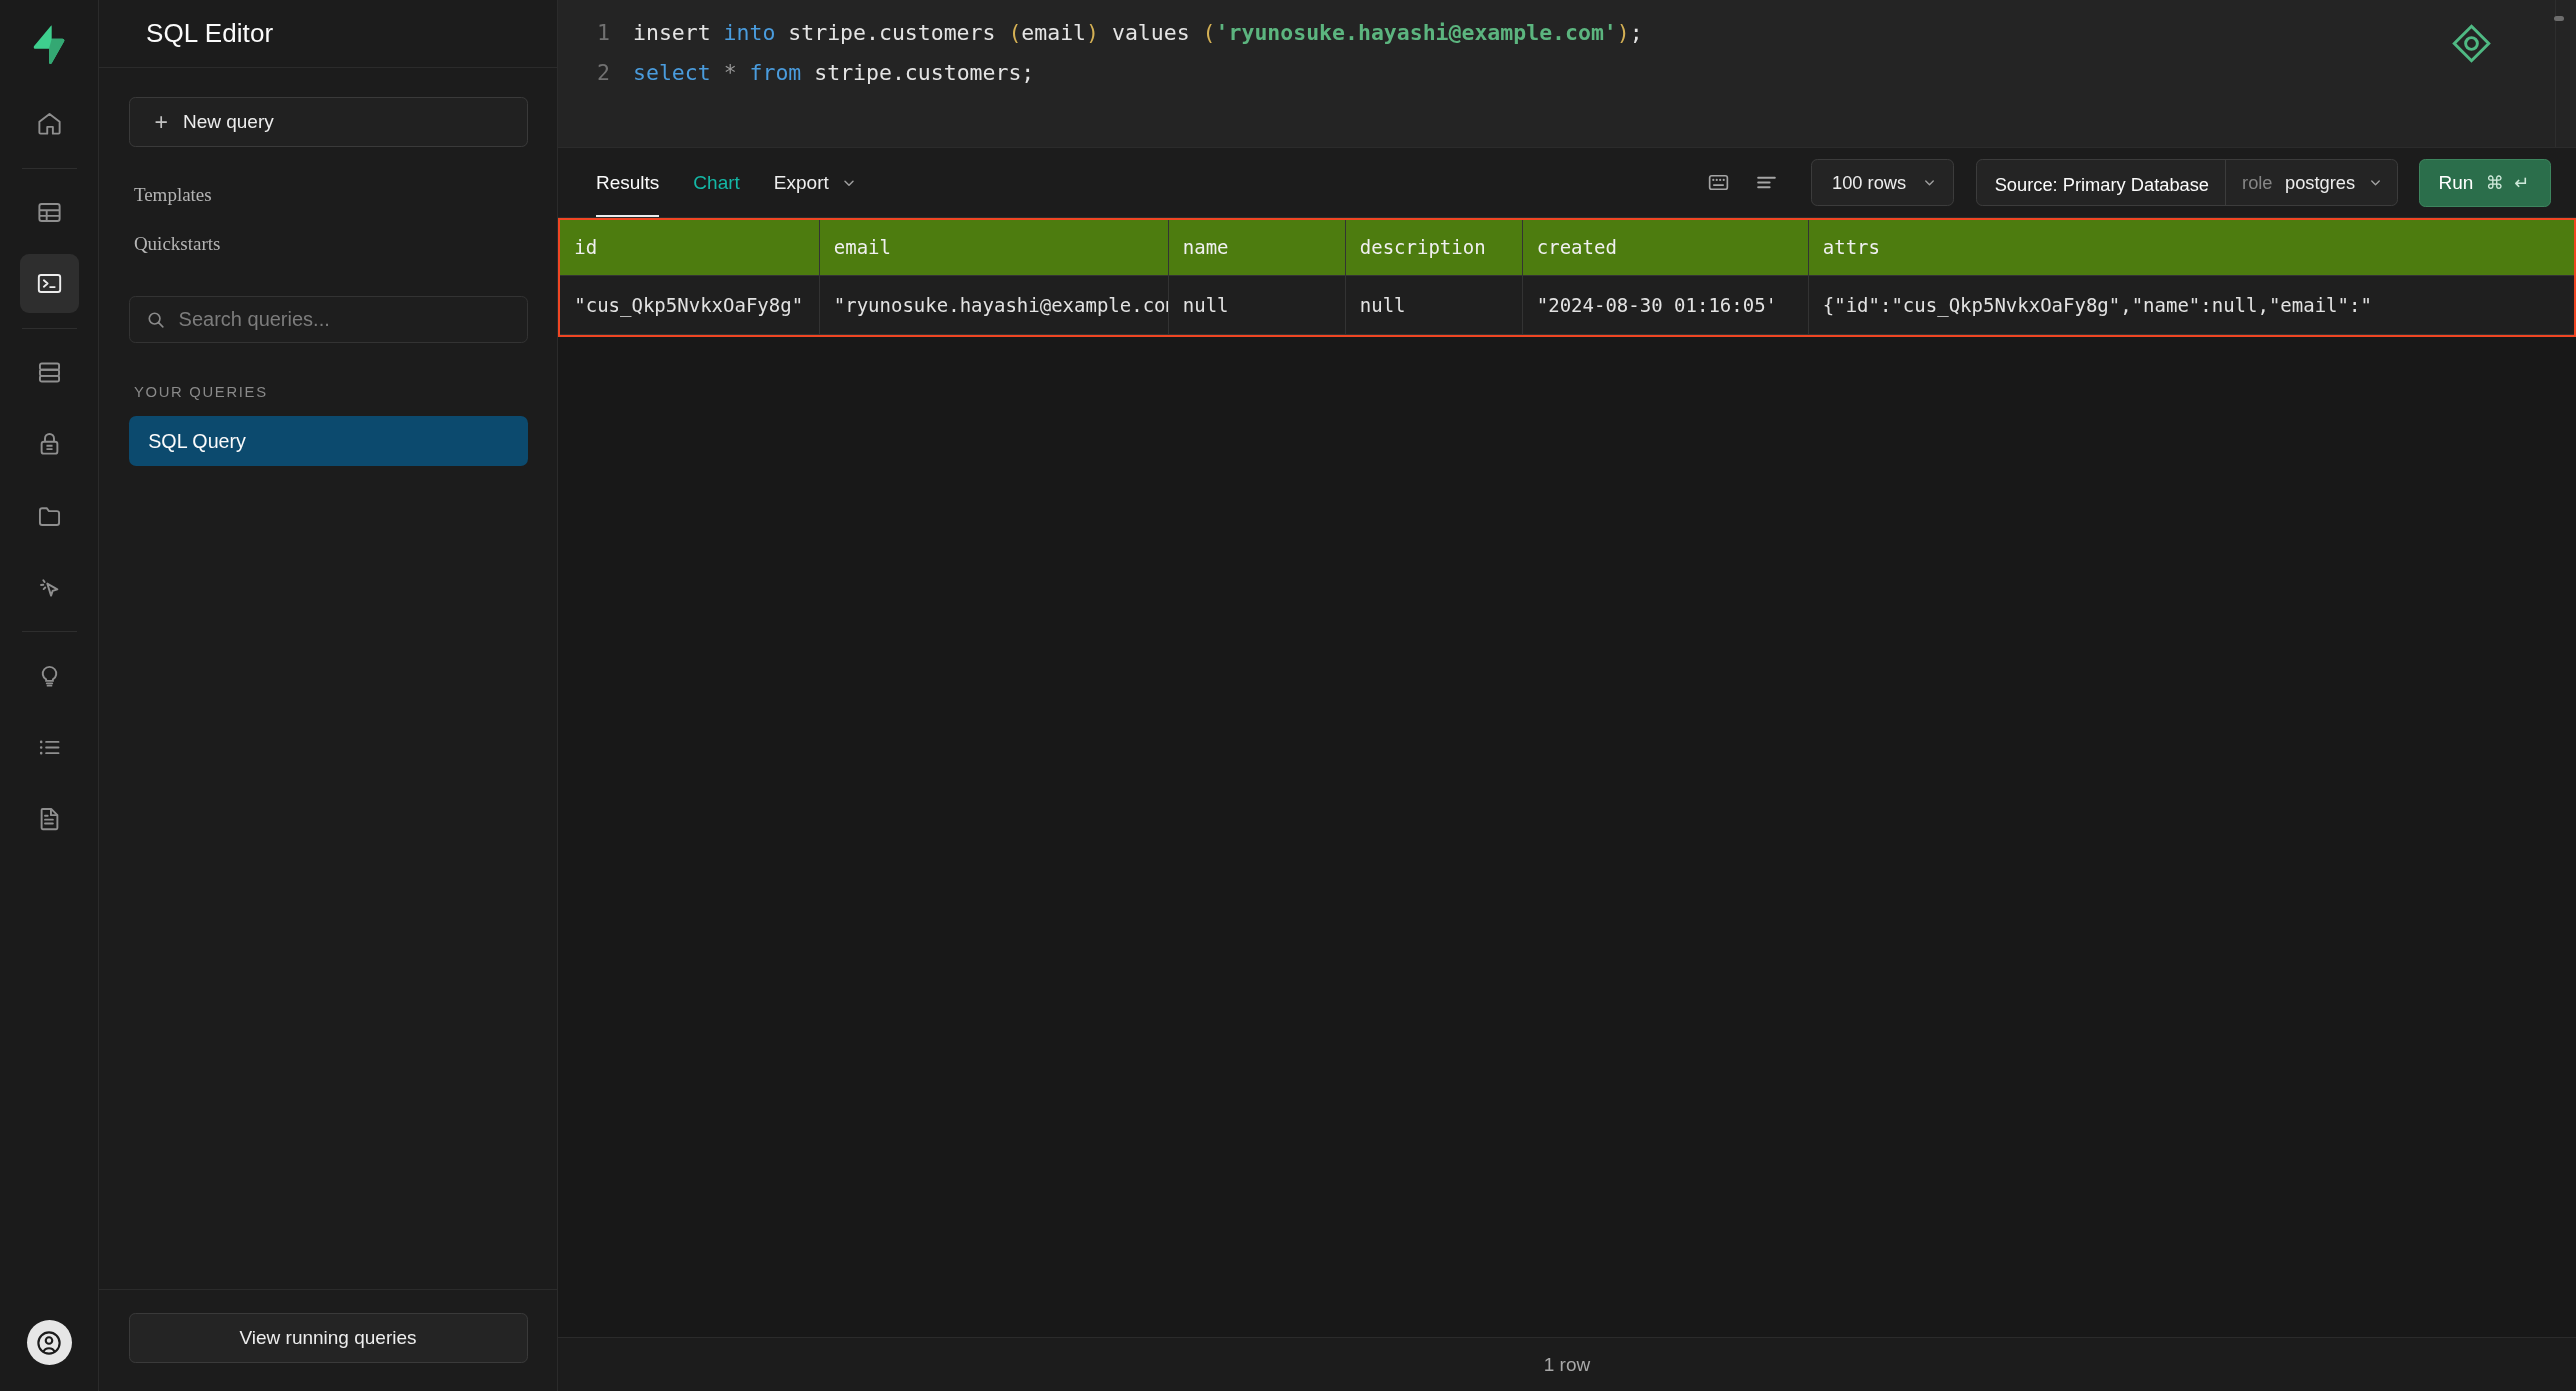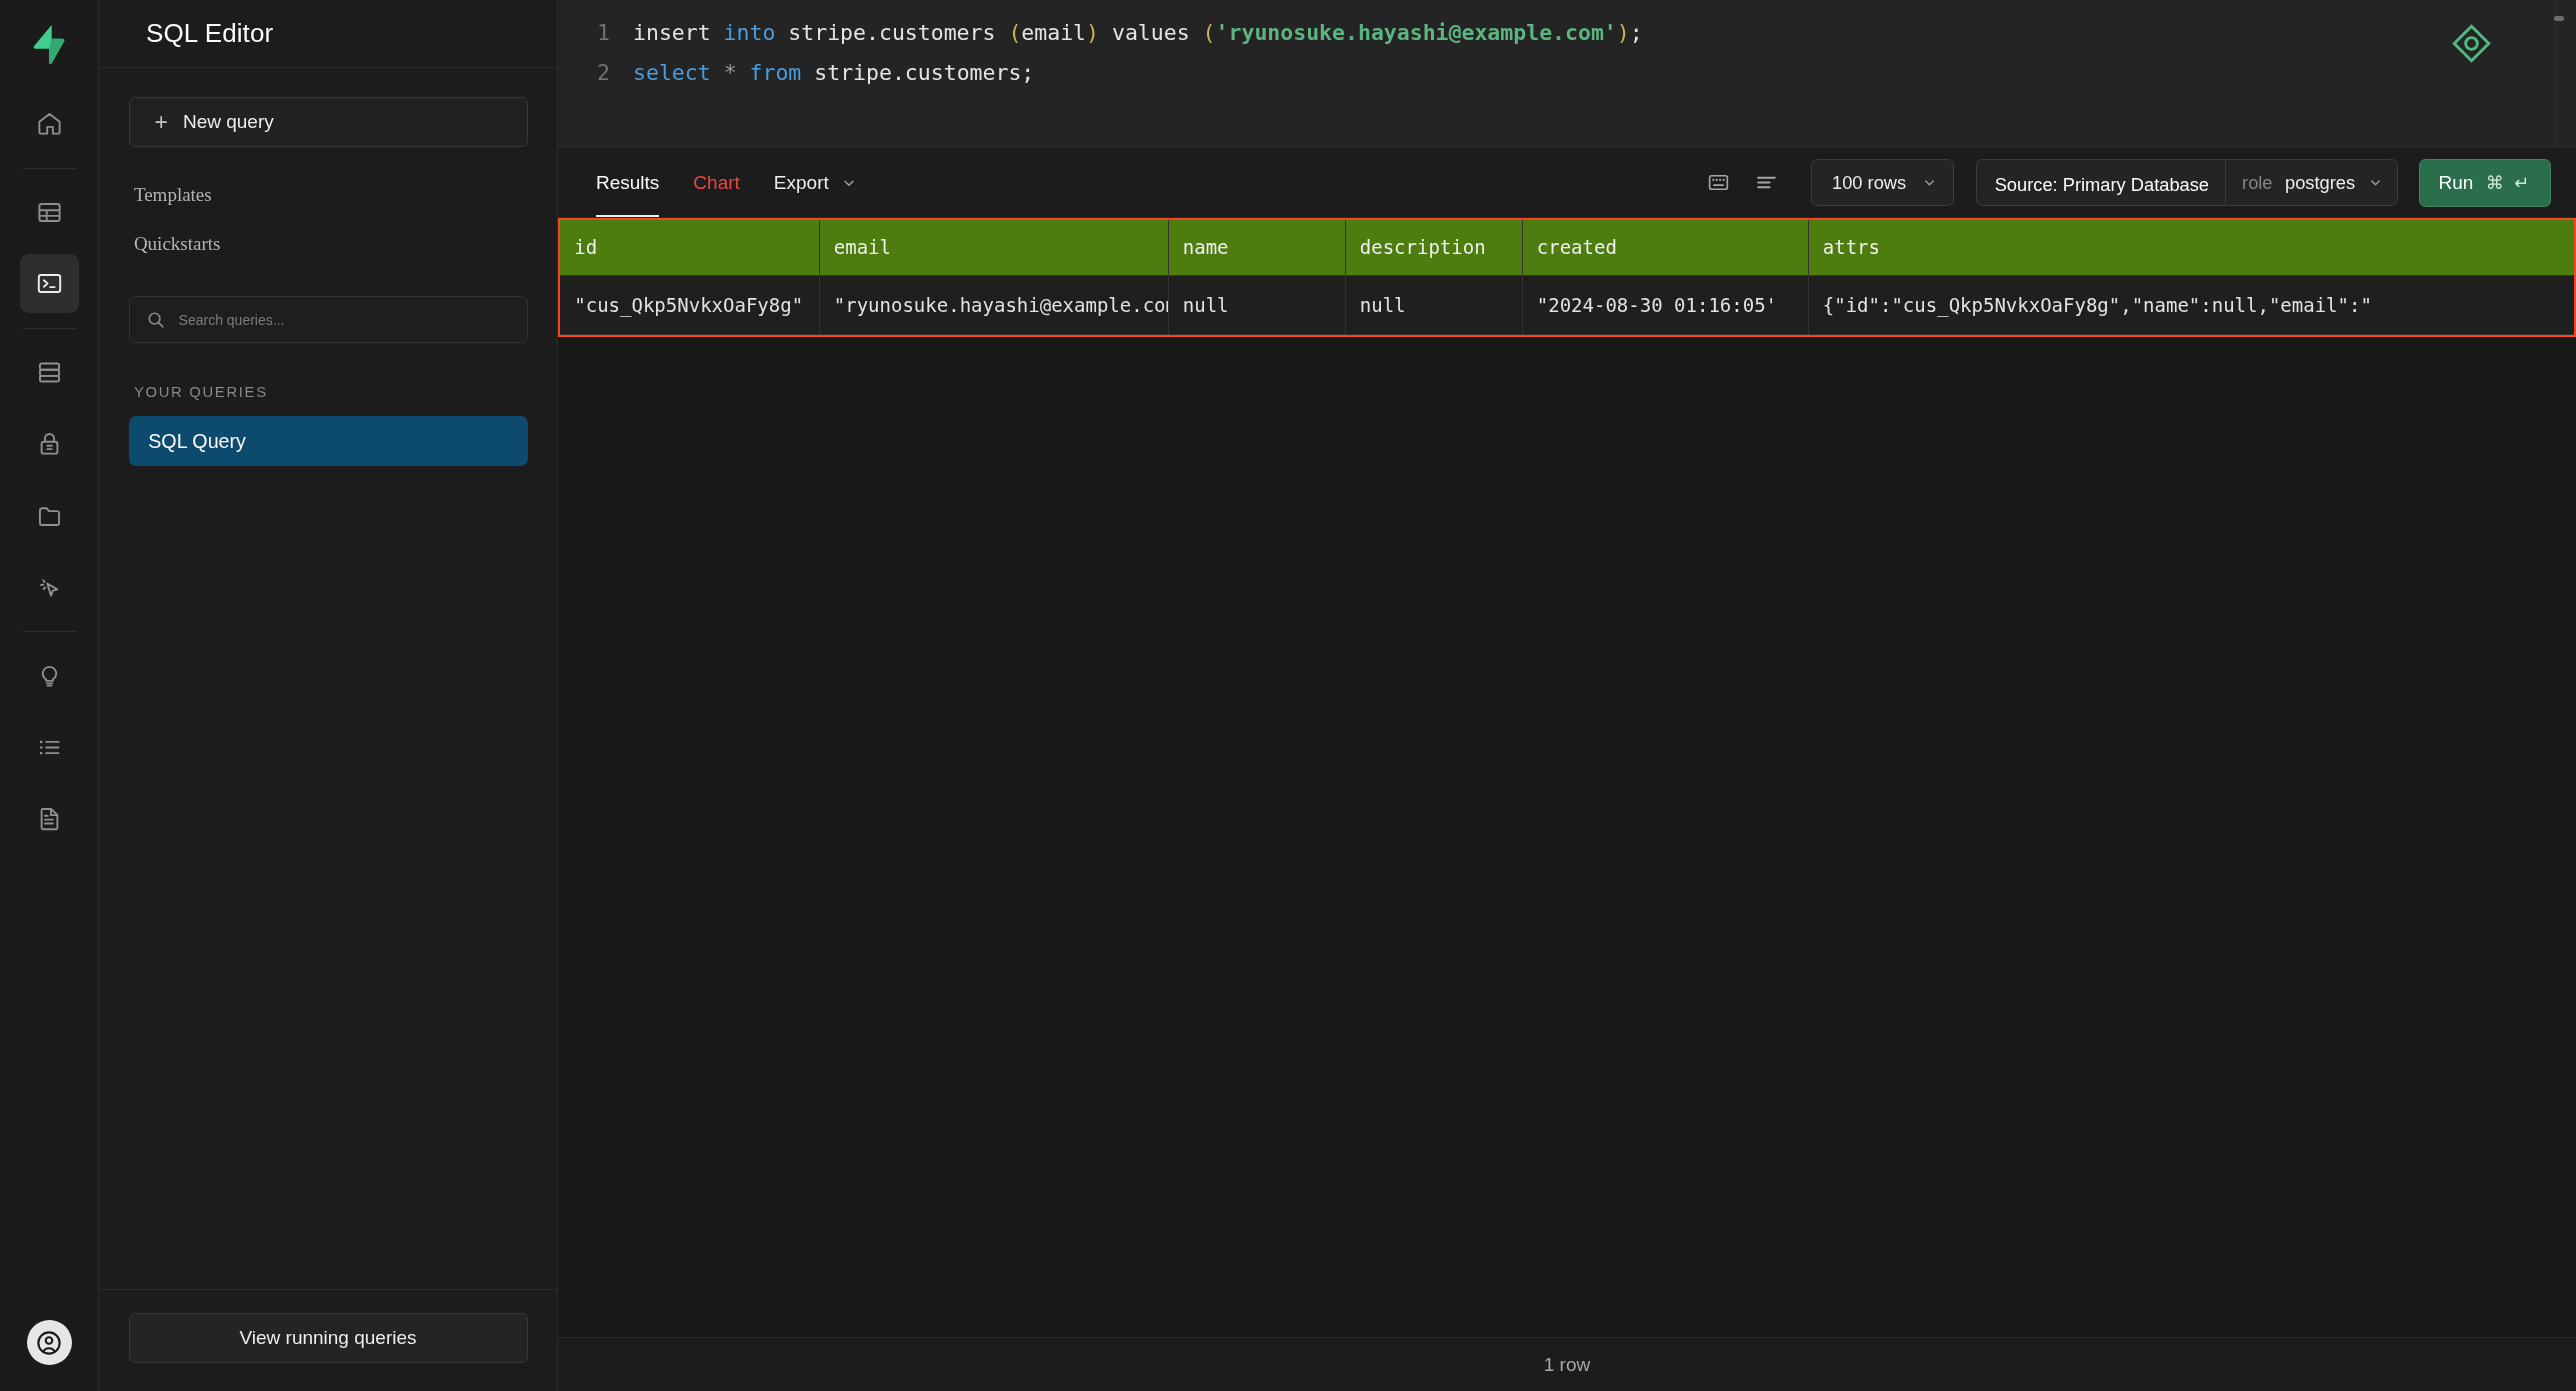--- a/index.html
+++ b/index.html
@@ -74,21 +74,21 @@
   .nav-link.first { margin-top:34px; }
 
   .qsearch {
     margin-top:39px; height:47px;
     border:0.9px solid #333; border-radius:6.3px;
     background:#1e1e1e;
     display:flex; align-items:center; gap:13.4px; padding:0 16px;
   }
   .qsearch input {
     flex:1; background:transparent; border:none; outline:none;
-    color:#ededed; font-size:14px; font-family:inherit;
+    color:#ededed; font-size:20px; font-family:inherit;
   }
   .qsearch input::placeholder { color:#7c7c7c; }
 
   .sec-label {
     margin-top:41px; padding-left:5.4px;
     font-size:14.8px; letter-spacing:1.7px;
     color:#8a8a8a; text-transform:uppercase;
   }
   .query-item {
     margin-top:16px; height:50px; border-radius:7.2px;
@@ -147,21 +147,21 @@
   }
 
   
   .toolbar {
     height:70px; display:flex; align-items:center;
     padding:0 25px 0 38px; background:#1c1c1c;
     border-bottom:0.9px solid #2b2b2b;
   }
   .tabs { display:flex; align-items:flex-start; gap:34px; height:100%; }
   .tab {
-    font-size:19px; color:#ef4444; height:100%;
+    font-size:19px; color:#14b8a6; height:100%;
     display:flex; align-items:center; position:relative;
   }
   .tab.active { color:#fbfbfb; }
   .tab.active::after {
     content:""; position:absolute; left:0; right:0; bottom:0;
     height:1.8px; background:#ededed;
   }
   .tab.export { color:#ededed; gap:12.5px; }
   .chev { font-size:12.5px; color:#a0a0a0; }
 

